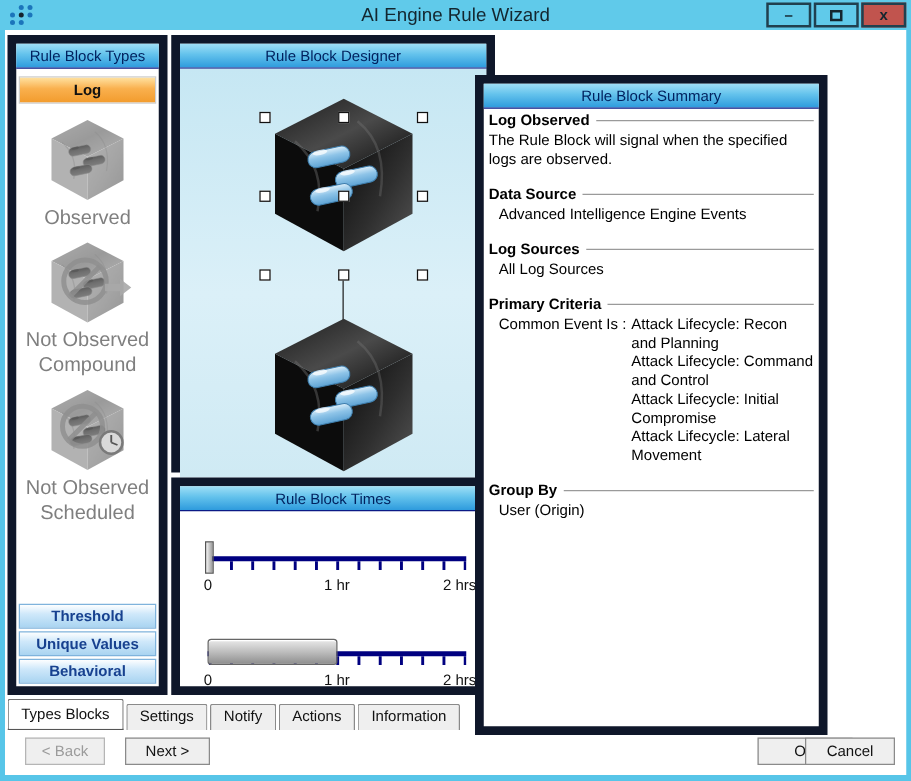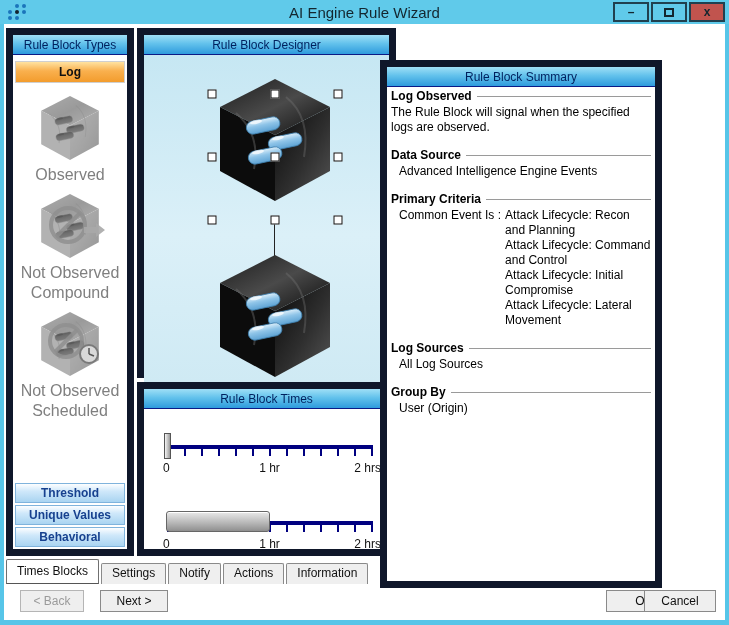--- a/index.html
+++ b/index.html
@@ -309,55 +309,55 @@
         <div class="sec">
           <div class="sec-title">
               <span>Data Source</span>
               <span class="hr"></span>
             </div>
           <div class="sec-line">Advanced Intelligence Engine Events</div>
         </div>
 
         <div class="sec">
           <div class="sec-title">
+              <span>Log Sources</span>
+              <span class="hr"></span>
+            </div>
+          <div class="sec-line">All Log Sources</div>
+        </div>
+
+        <div class="sec">
+          <div class="sec-title">
               <span>Primary Criteria</span>
               <span class="hr"></span>
             </div>
           <div class="criteria">
             <span class="clabel">Common Event Is :</span>
             <span class="cvalues">
               <div>Attack Lifecycle: Recon and Planning</div>
               <div>Attack Lifecycle: Command and Control</div>
               <div>Attack Lifecycle: Initial Compromise</div>
               <div>Attack Lifecycle: Lateral Movement</div>
             </span>
           </div>
         </div>
 
         <div class="sec">
           <div class="sec-title">
-              <span>Log Sources</span>
-              <span class="hr"></span>
-            </div>
-          <div class="sec-line">All Log Sources</div>
-        </div>
-
-        <div class="sec">
-          <div class="sec-title">
               <span>Group By</span>
               <span class="hr"></span>
             </div>
           <div class="sec-line">User (Origin)</div>
         </div>
 
       </div>
     </div>
 
     <div class="tabbar">
-      <div class="tab active">Times Blocks</div>
+      <div class="tab active">Types Blocks</div>
       <div class="tab">Settings</div>
       <div class="tab">Notify</div>
       <div class="tab">Actions</div>
       <div class="tab">Information</div>
     </div>
 
     <div class="footer">
       <button class="btn back" disabled="">&lt; Back</button>
       <button class="btn next">Next &gt;</button>
       <button class="btn ok">OK</button>

